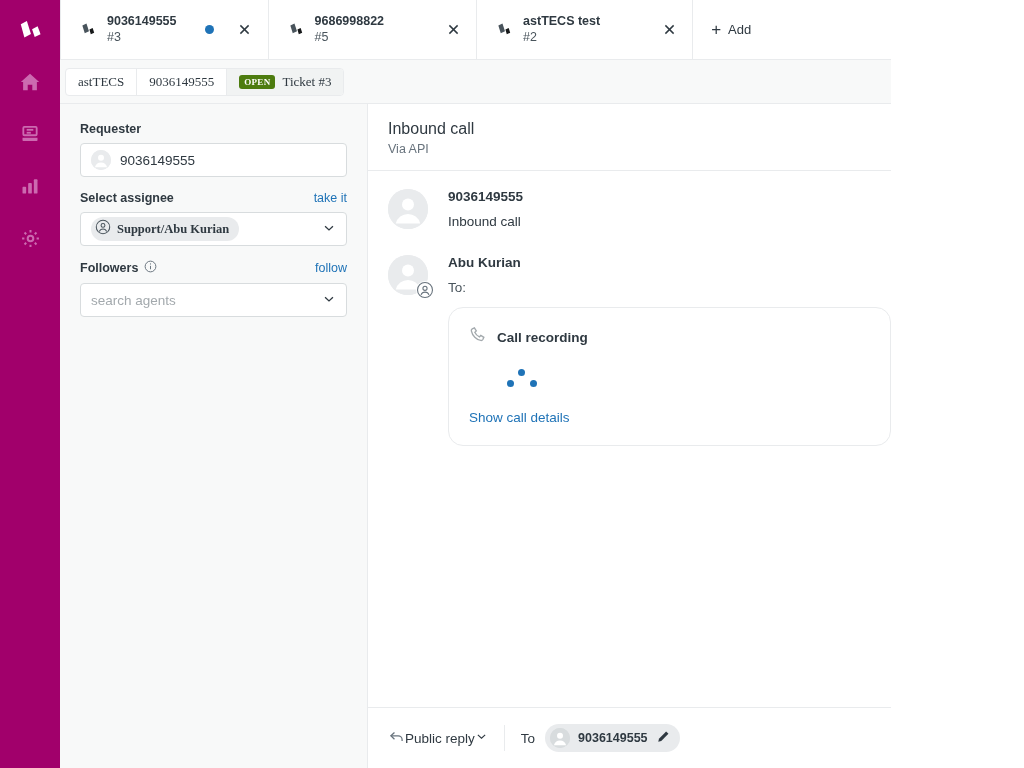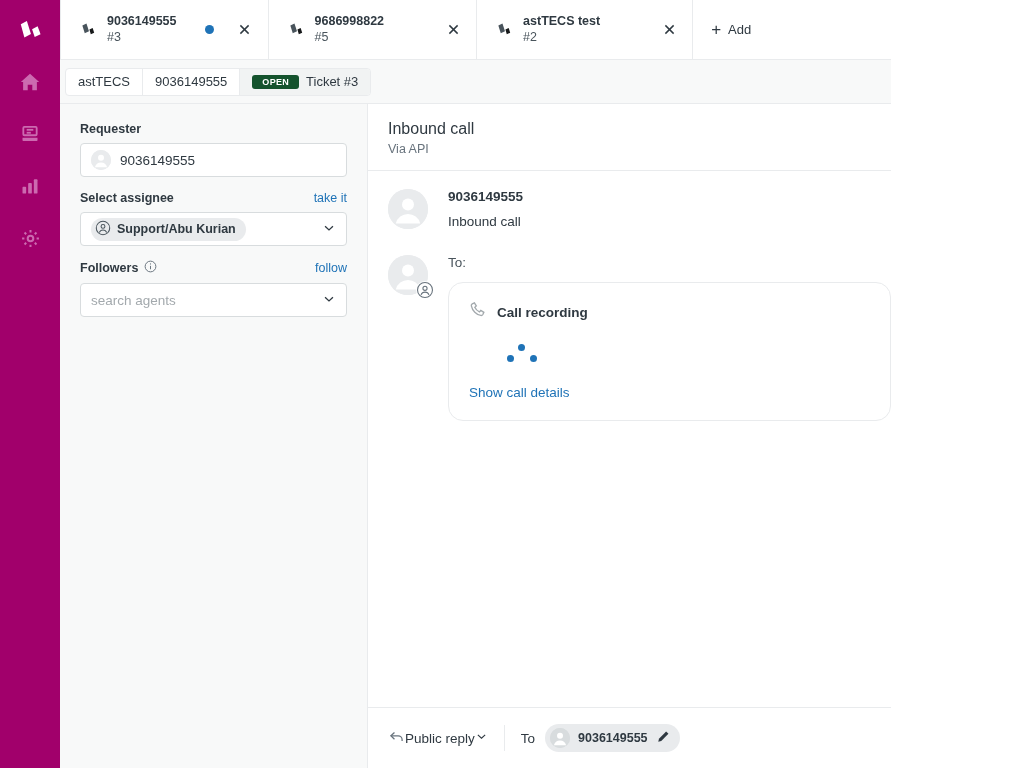--- a/index.html
+++ b/index.html
@@ -66,35 +66,36 @@
   .tab-add .plus { font-size: 17px; line-height: 1; color:#2f3941; }
   .tabbar-filler { flex: 1 1 auto; background: #ffffff; }
 
   
   .crumbbar {
     height: 44px; background: #f8f9f9;
     border-bottom: 1px solid #e9ebed;
     display: flex; align-items: center;
     padding-left: 5px;
     flex: 0 0 44px;
+    font-family: Liberation Serif, serif;
   }
   .crumbs {
     display: flex; align-items: stretch; height: 28px;
     border: 1px solid #e9ebed; border-radius: 4px; overflow: hidden;
     background: #ffffff;
   }
   .crumb {
     display: flex; align-items: center; gap: 7px;
     padding: 0 12px; font-size: 13px; color: #2f3941;
     border-right: 1px solid #e9ebed; cursor: pointer; white-space: nowrap;
   }
   .crumb:last-child { border-right: none; background: #f1f3f3; }
   .badge-open {
-    background: #14532d; color: #fff; font-size: 9px; font-weight: 700;
-    letter-spacing: .3px; padding: 2px 10px; border-radius: 3px;
+    background: #4d7c0f; color: #fff; font-size: 9px; font-weight: 700;
+    letter-spacing: .3px; padding: 2px 5px; border-radius: 3px;
   }
 
   
   .body { flex: 1 1 auto; display: flex; min-height: 0; }
 
   
   .props {
     width: 308px; flex: 0 0 308px;
     background: #f8f9f9; border-right: 1px solid #e9ebed;
     display: flex; flex-direction: column;
@@ -109,21 +110,21 @@
   .inp {
     height: 34px; background: #fff; border: 1px solid #d8dcde; border-radius: 4px;
     display: flex; align-items: center; padding: 0 10px; gap: 9px; font-size: 13.5px; cursor: text;
   }
   .inp.sel { cursor: pointer; justify-content: space-between; }
   .inp .ph { color: #a3a9ad; }
   .avatar-sm { width: 20px; height: 20px; border-radius: 50%; background: #e9ebed; flex:0 0 20px; display:block;}
   .pill {
     display: inline-flex; align-items: center; gap: 6px;
     background: #e9ebed; border-radius: 12px; padding: 2px 10px 2px 4px;
-    font-size: 12.5px; font-weight: 700; color: #2f3941;
+    font-size: 12.5px; font-weight: 700; color: #2f3941; font-family: Liberation Serif, serif;
   }
   .tags-box { height: 32px; background:#fff; border:1px solid #d8dcde; border-radius:4px; }
   .props-rest { flex: 1 1 auto; background: #f8f9f9; }
 
   
   .main { flex: 1 1 auto; display: flex; flex-direction: column; background: #fff; min-width: 0; }
   .main-head { padding: 16px 20px 14px 20px; border-bottom: 1px solid #e9ebed; }
   .main-title { font-size: 16px; color: #2f3941; margin-bottom: 4px; }
   .main-sub { font-size: 12.5px; color: #68737d; }
 
@@ -417,20 +418,21 @@
               </span>
               <span class="ava-badge">
                 <svg width="18" height="18" viewBox="0 0 20 20" fill="none" stroke="#68737d" stroke-width="1.2">
                   <circle cx="10" cy="10" r="8.3" fill="#fff"></circle>
                   <circle cx="10" cy="8.1" r="2.3"></circle>
                   <path d="M5.6 15.4 a4.7 4.7 0 0 1 8.8 0"></path>
                 </svg>
               </span>
             </div>
             <div class="msg-body">
+              <div class="msg-author">Abu Kurian</div>
               <div class="msg-to">To:</div>
 
               <div class="card">
                 <div class="card-head">
                   <span>
                     <svg width="18" height="18" viewBox="0 0 20 20" fill="none" stroke="#a3a9ad" stroke-width="1.5">
                       <path d="M3.6 3.2 l2.4 -1.1 2.1 3.4 -1.7 1.5 a11 11 0 0 0 5.2 5.2 l1.5 -1.7 3.4 2.1 -1.1 2.4 a2.2 2.2 0 0 1 -2.3 1 C8.4 15.6 3.6 10.6 2.6 5.5 a2.2 2.2 0 0 1 1 -2.3 z"></path>
                     </svg>
                   </span>
                   <span class="card-title">Call recording</span>

